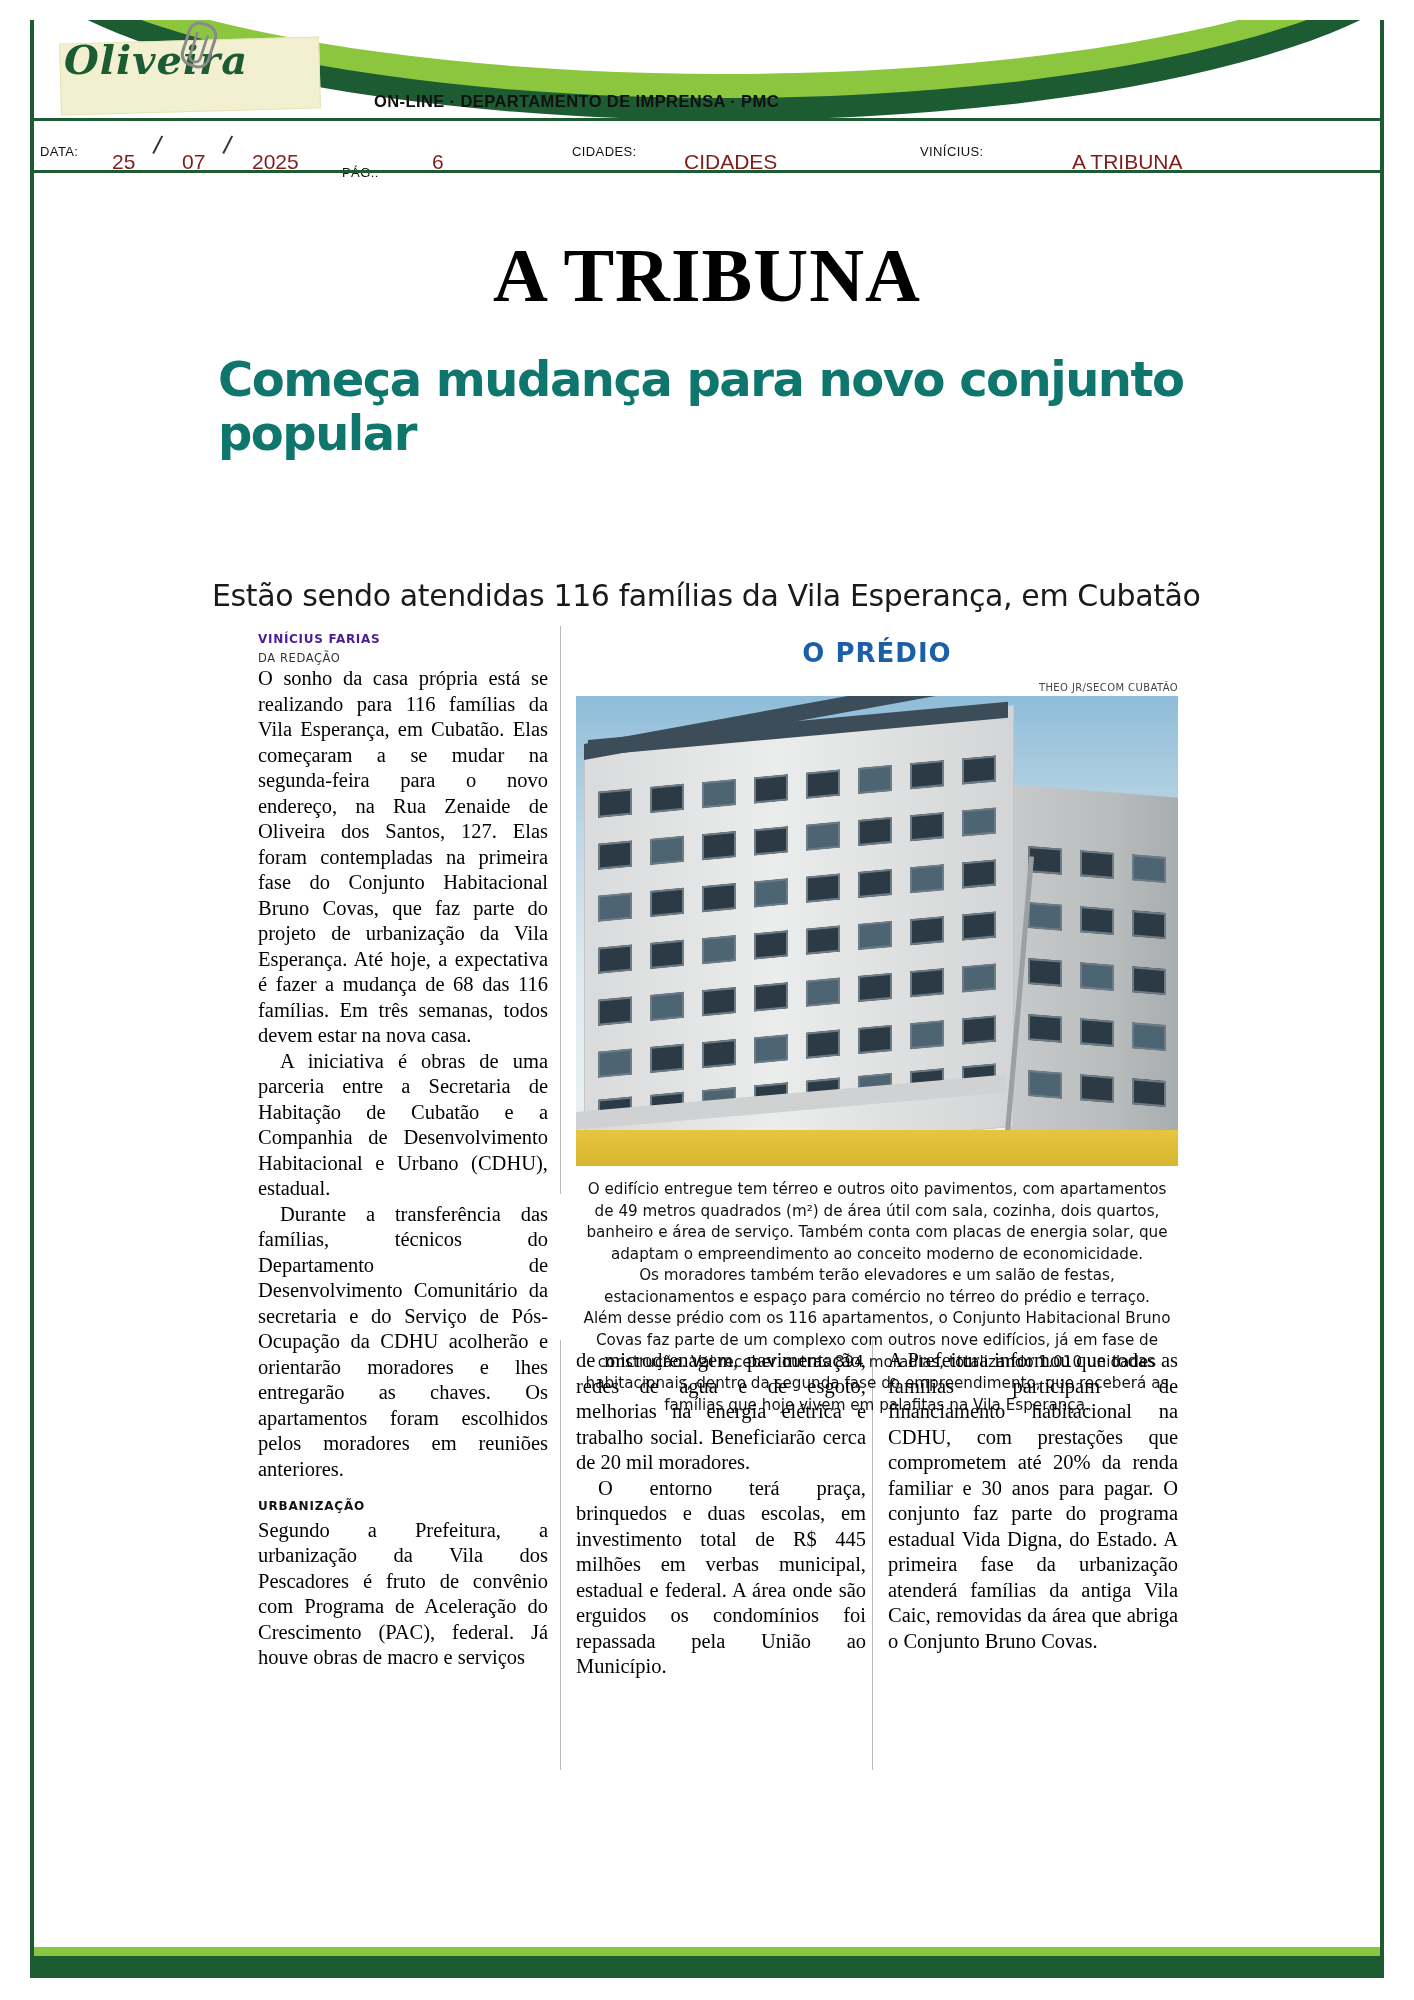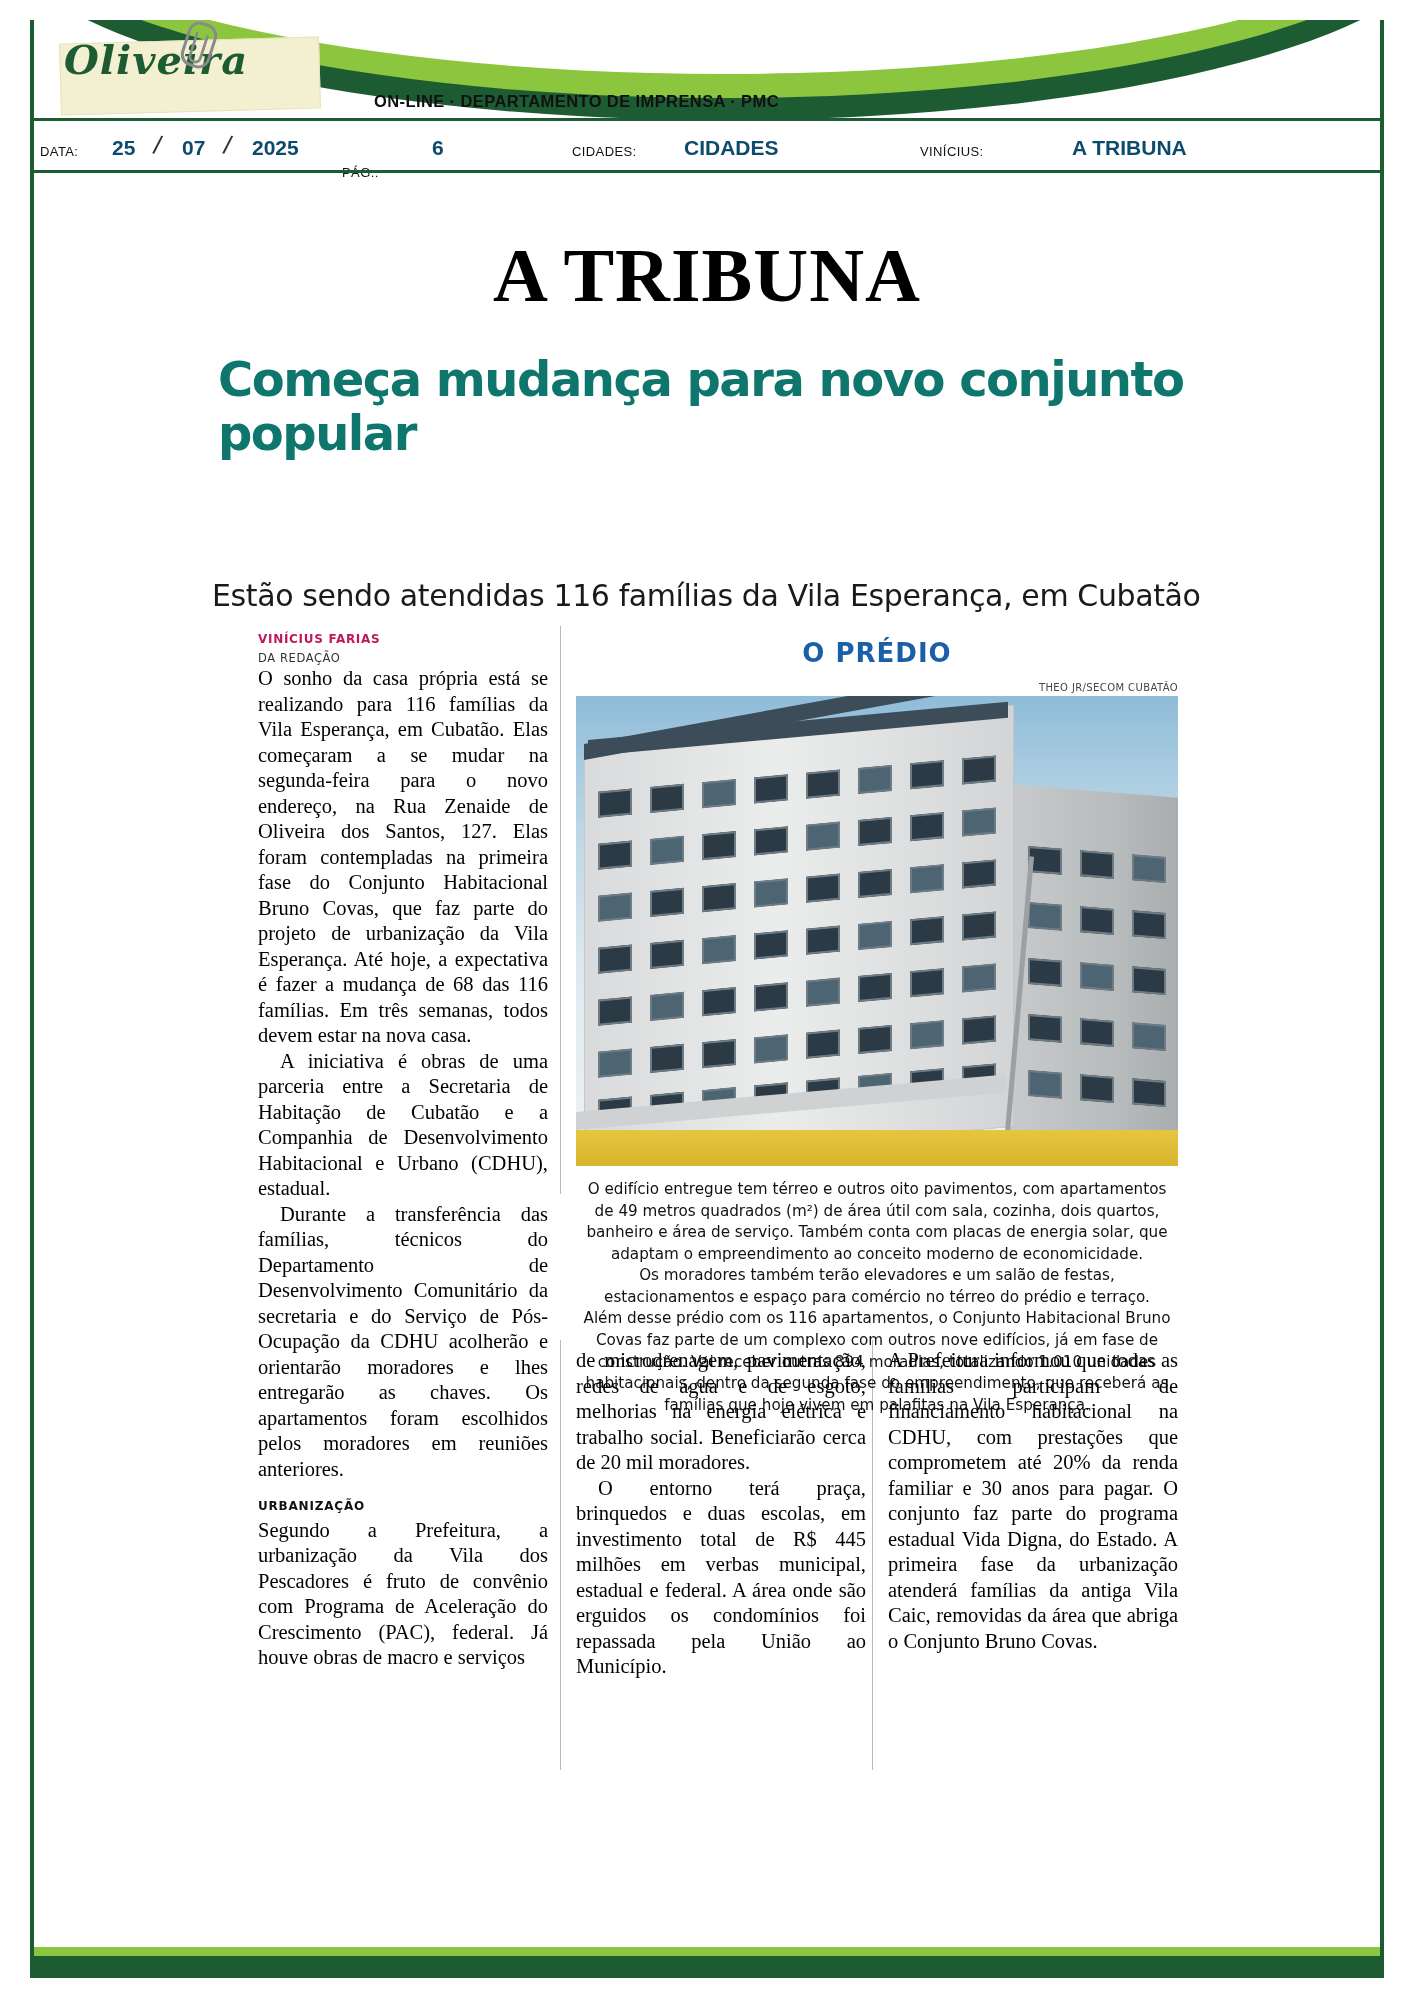--- a/index.html
+++ b/index.html
@@ -150,23 +150,23 @@
   .meta .lbl {
     position: absolute;
     font-size: 13px;
     letter-spacing: 0.4px;
     color: #111;
     top: 18px;
   }
   .meta .val {
     position: absolute;
     font-size: 21px;
-    font-weight: 700;
-    color: #0c4a6e;
-    top: 10px;
+    font-weight: 400;
+    color: #7f1d1d;
+    top: 24px;
   }
   .meta .slash {
     position: absolute;
     top: 4px;
     font-size: 26px;
     color: #333;
     font-weight: 300;
     transform: rotate(12deg);
   }
   .meta-rule {
@@ -223,21 +223,21 @@
     left: 258px;
     top: 632px;
     width: 920px;
   }
 
   .byline {
     font-family: "DejaVu Sans", sans-serif;
     font-weight: 700;
     font-size: 12px;
     letter-spacing: 0.7px;
-    color: #be185d;
+    color: #4c1d95;
   }
   .byline-sub {
     font-family: "DejaVu Sans", sans-serif;
     font-size: 11.5px;
     letter-spacing: 0.6px;
     color: #333;
     margin-top: 5px;
     margin-bottom: 1px;
   }
 

